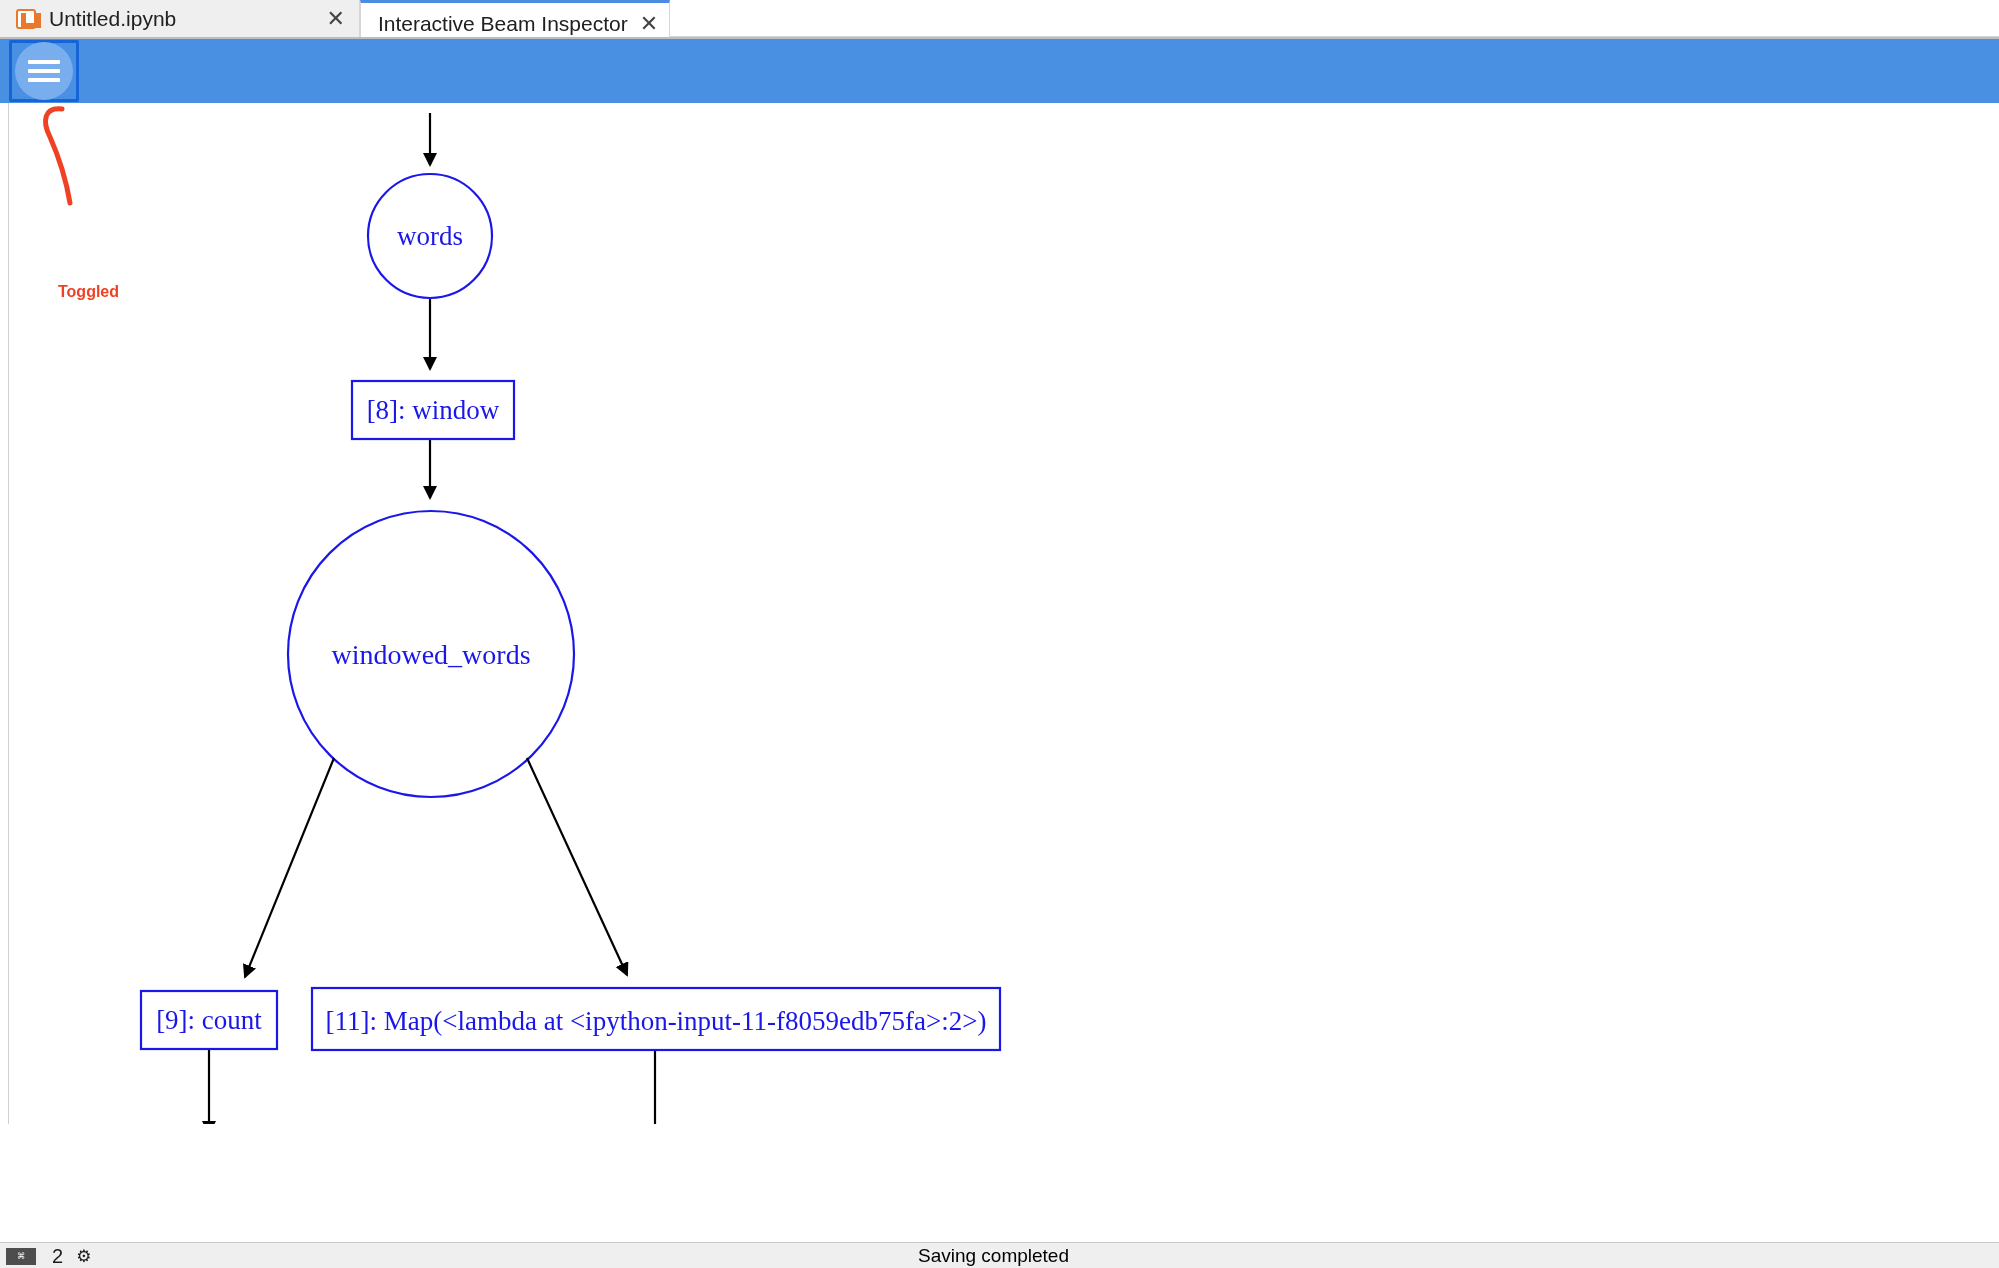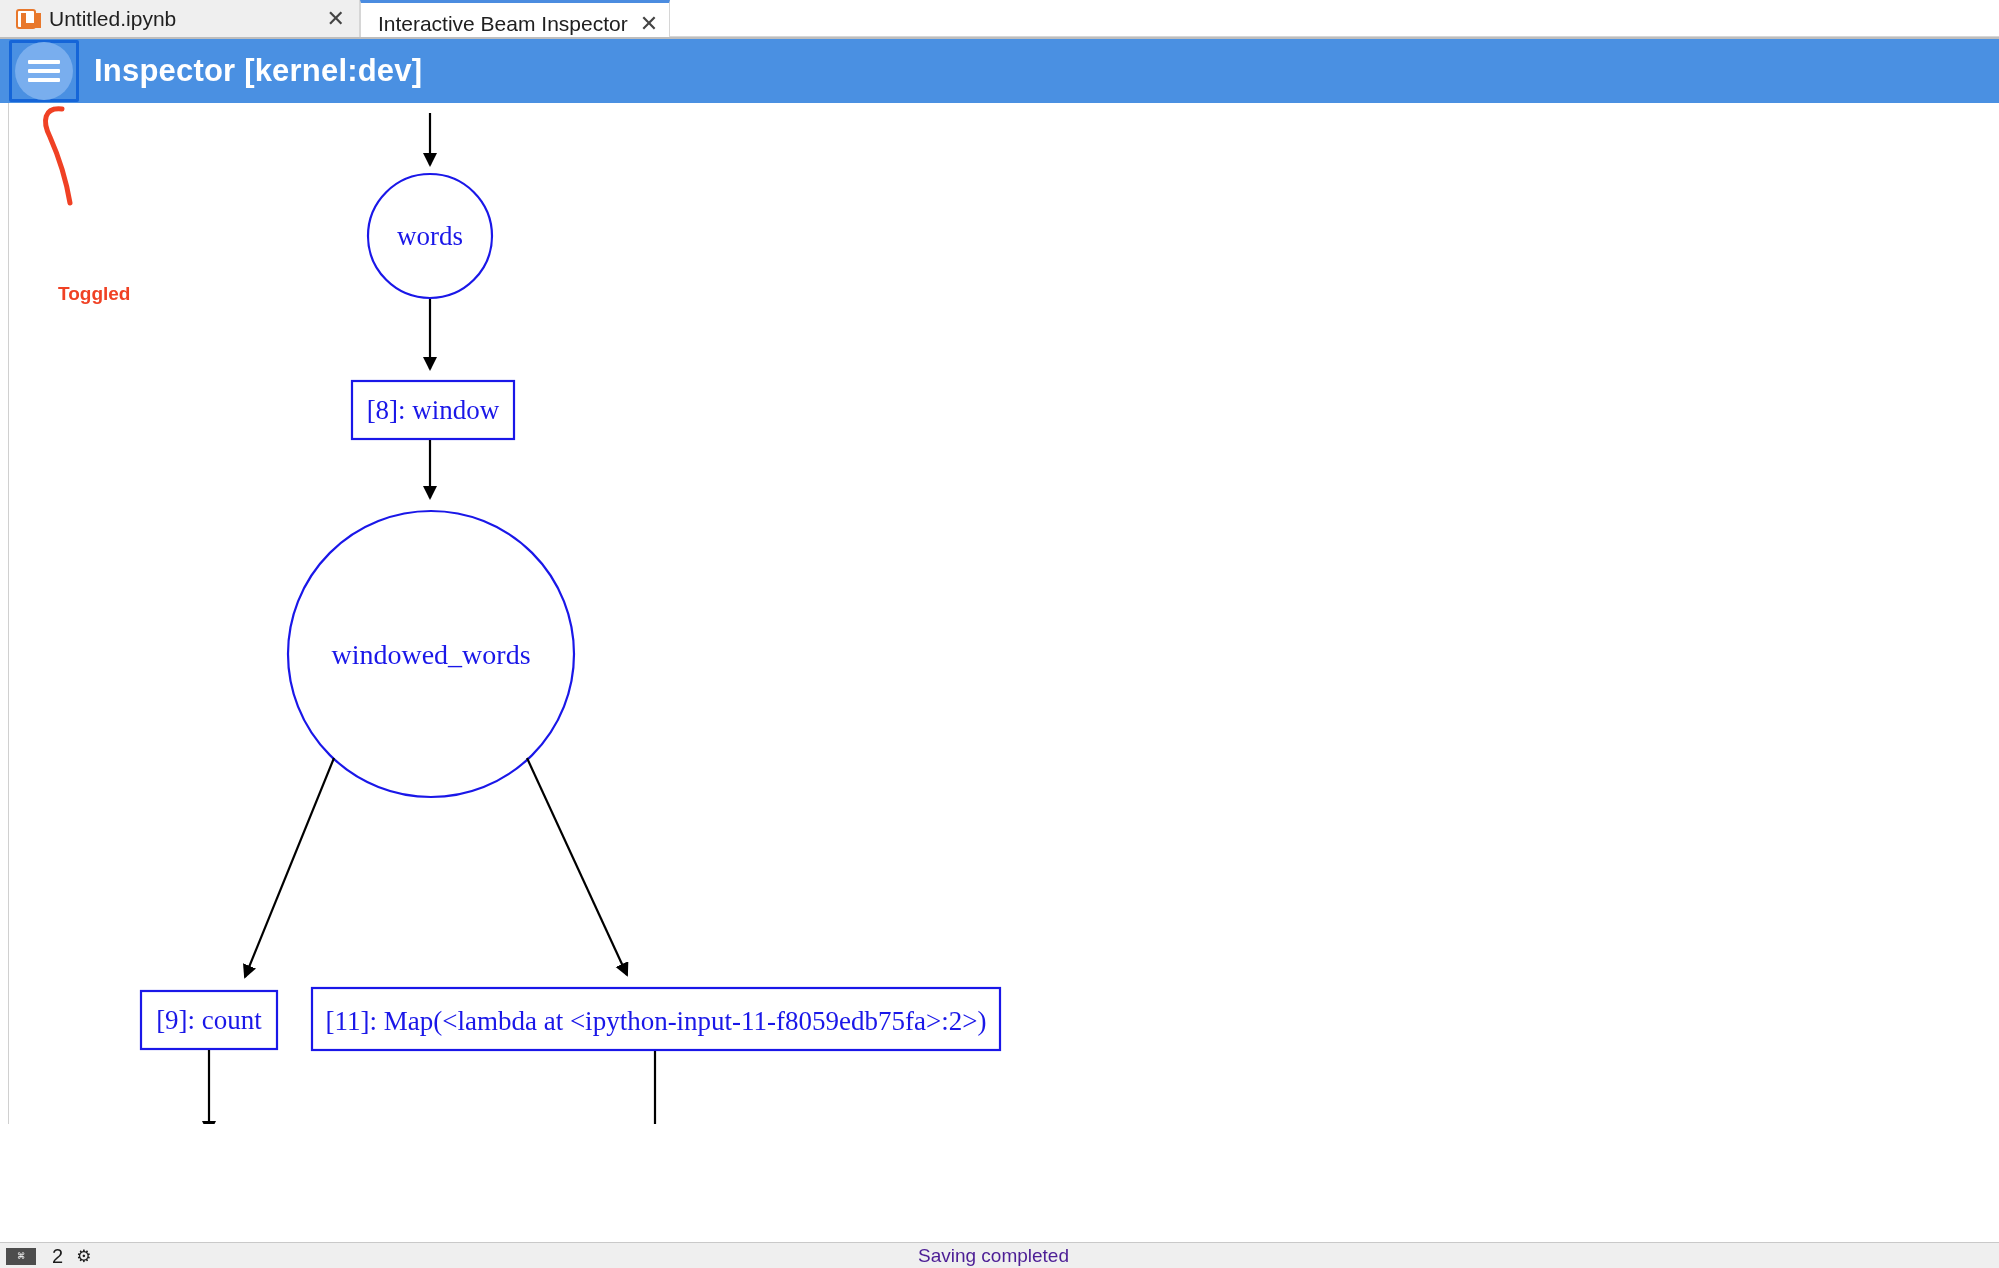--- a/index.html
+++ b/index.html
@@ -181,21 +181,21 @@
     font-family: "Liberation Serif", serif;
     font-size: 28px;
   }
 
   
   #annotation-label {
     position: absolute;
     left: 58px;
     top: 180px;
     color: #f04124;
-    font-size: 19px;
+    font-size: 16px;
     font-weight: bold;
     font-family: "Liberation Sans", sans-serif;
     white-space: nowrap;
   }
 
   
   #statusbar {
     position: absolute;
     left: 0; top: 1242px;
     width: 1999px;
@@ -229,21 +229,21 @@
     font-size: 17px;
     color: #1c1c1c;
     font-family: "DejaVu Sans", sans-serif;
     cursor: pointer;
   }
   #status-message {
     position: absolute;
     left: 0; right: 12px;
     text-align: center;
     font-size: 19px;
-    color: #4c1d95;
+    color: #000000;
     pointer-events: none;
   }
 </style>
 </head>
 <body>
 
 <div id="tabbar">
   <div class="tab inactive">
     <span class="nb-icon"></span>
     <span class="tab-label">Untitled.ipynb</span>
@@ -257,21 +257,20 @@
 </div>
 
 <div id="header">
   <div id="menu-button">
     <span class="ham">
       <i></i>
         <i></i>
         <i></i>
     </span>
   </div>
-  <div id="header-title">Inspector [kernel:dev]</div>
 </div>
 
 <div id="canvas-panel">
   <div id="canvas-left-border"></div>
 
   <svg id="graph-svg" width="1999" height="1139" viewBox="0 0 1999 1139">
     <defs>
       <marker id="arrow" markerWidth="11" markerHeight="11" refX="9" refY="5" orient="auto" markerUnits="userSpaceOnUse">
         <path d="M0,0 L10,5 L0,10 z" fill="#000000"></path>
       </marker>

